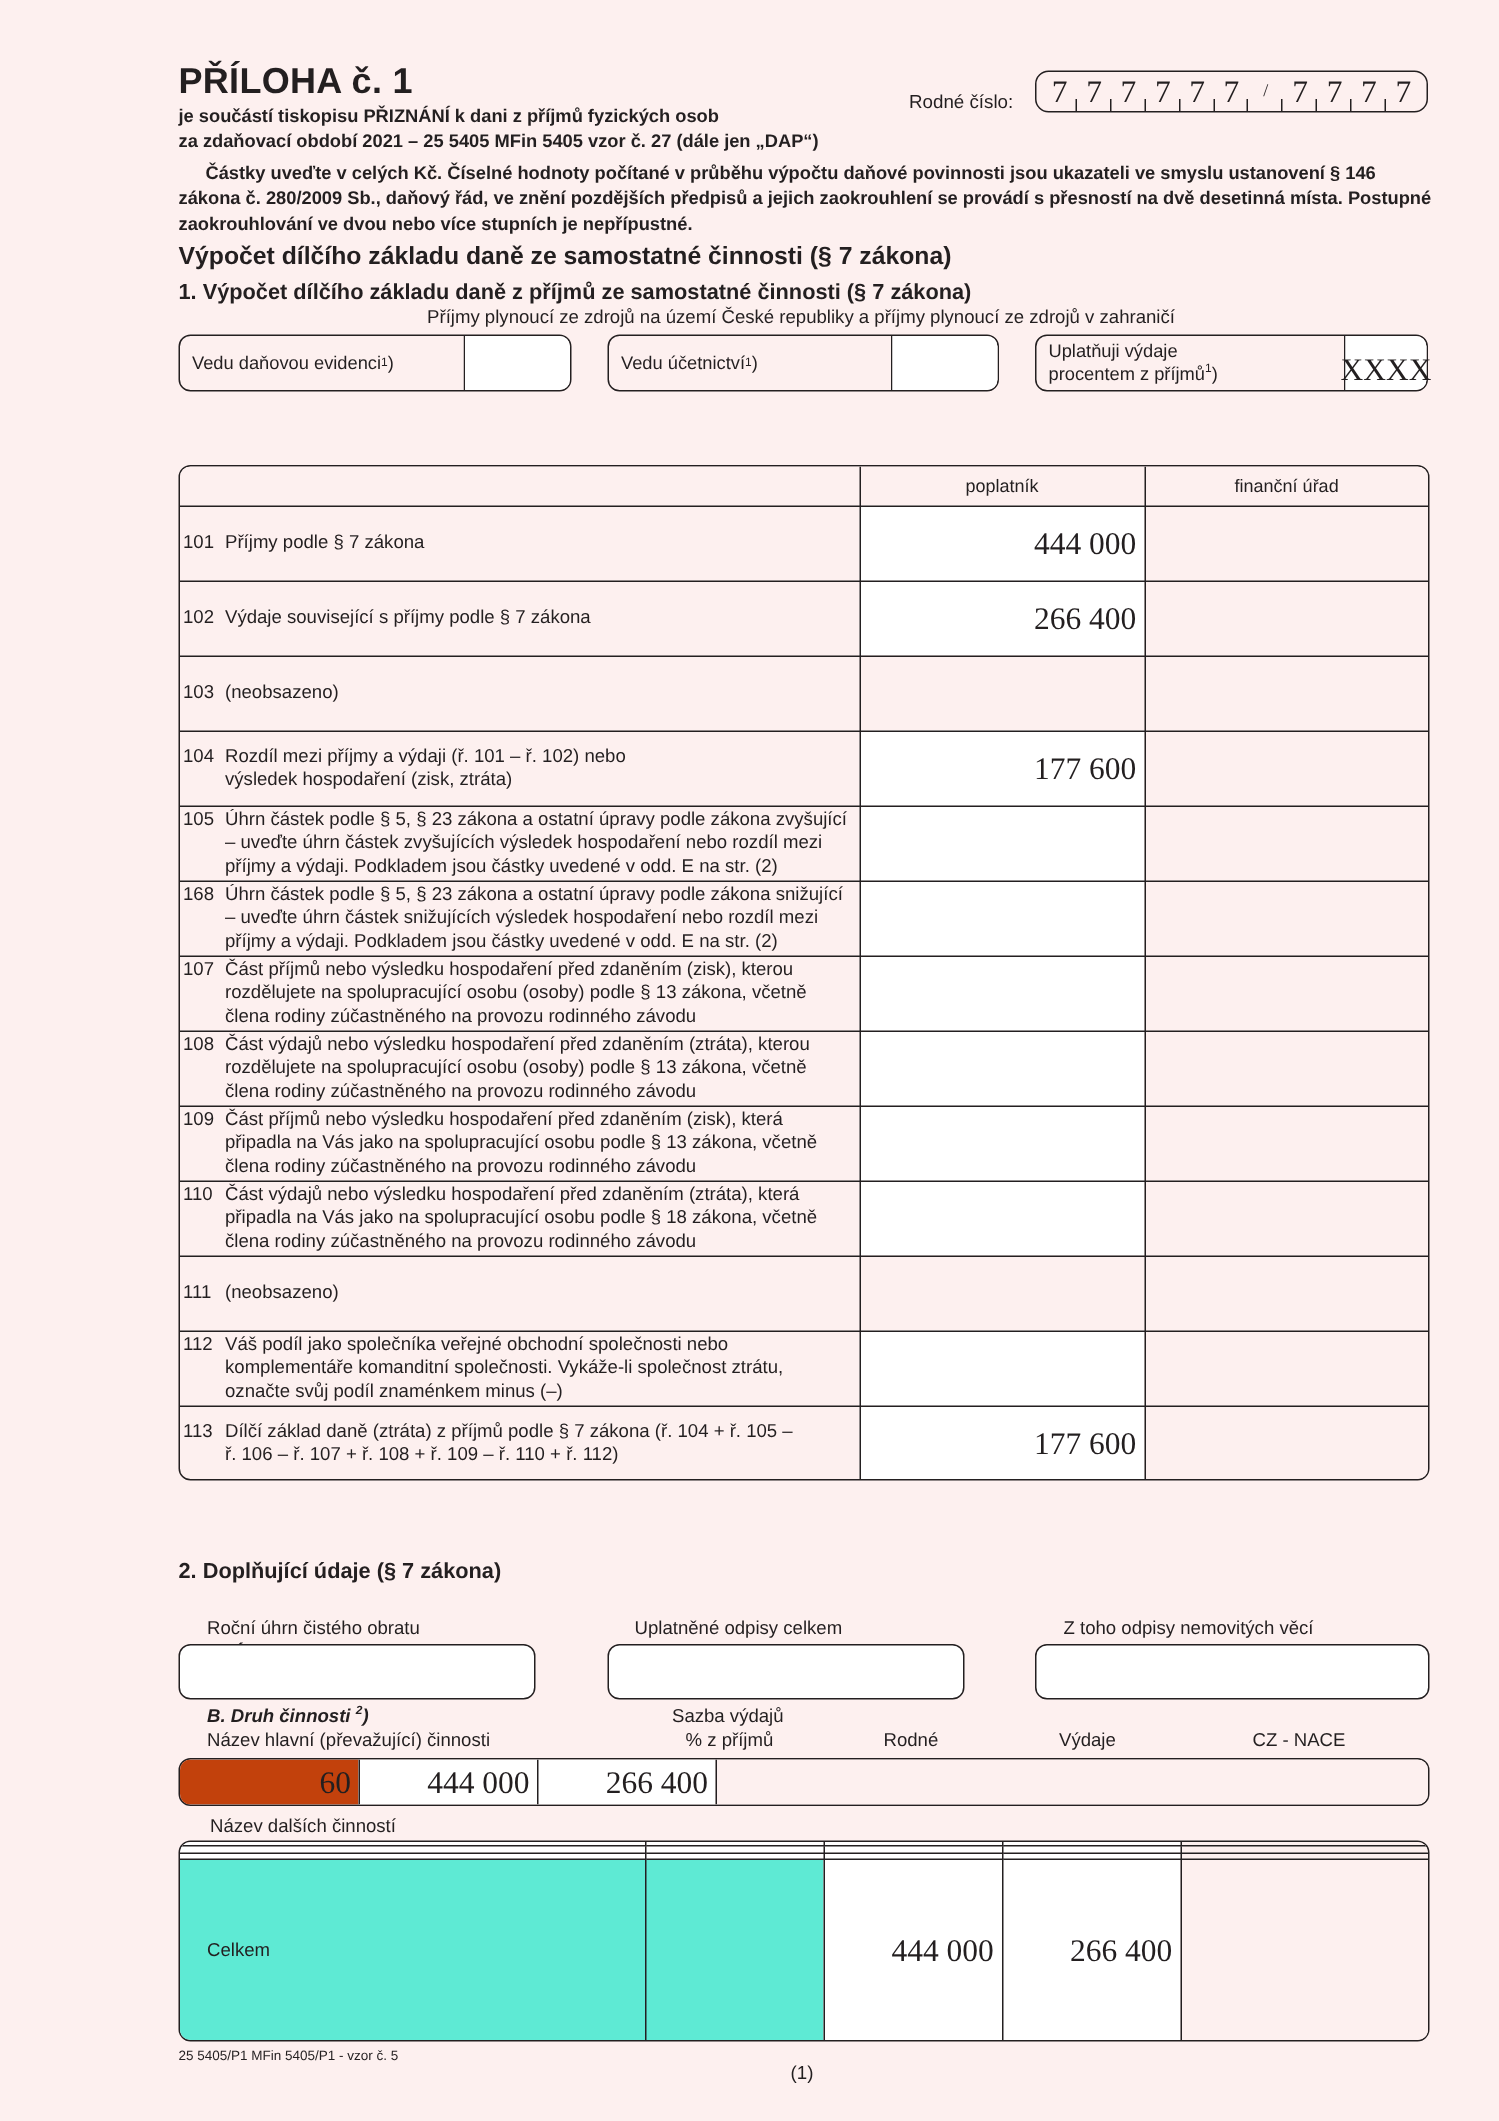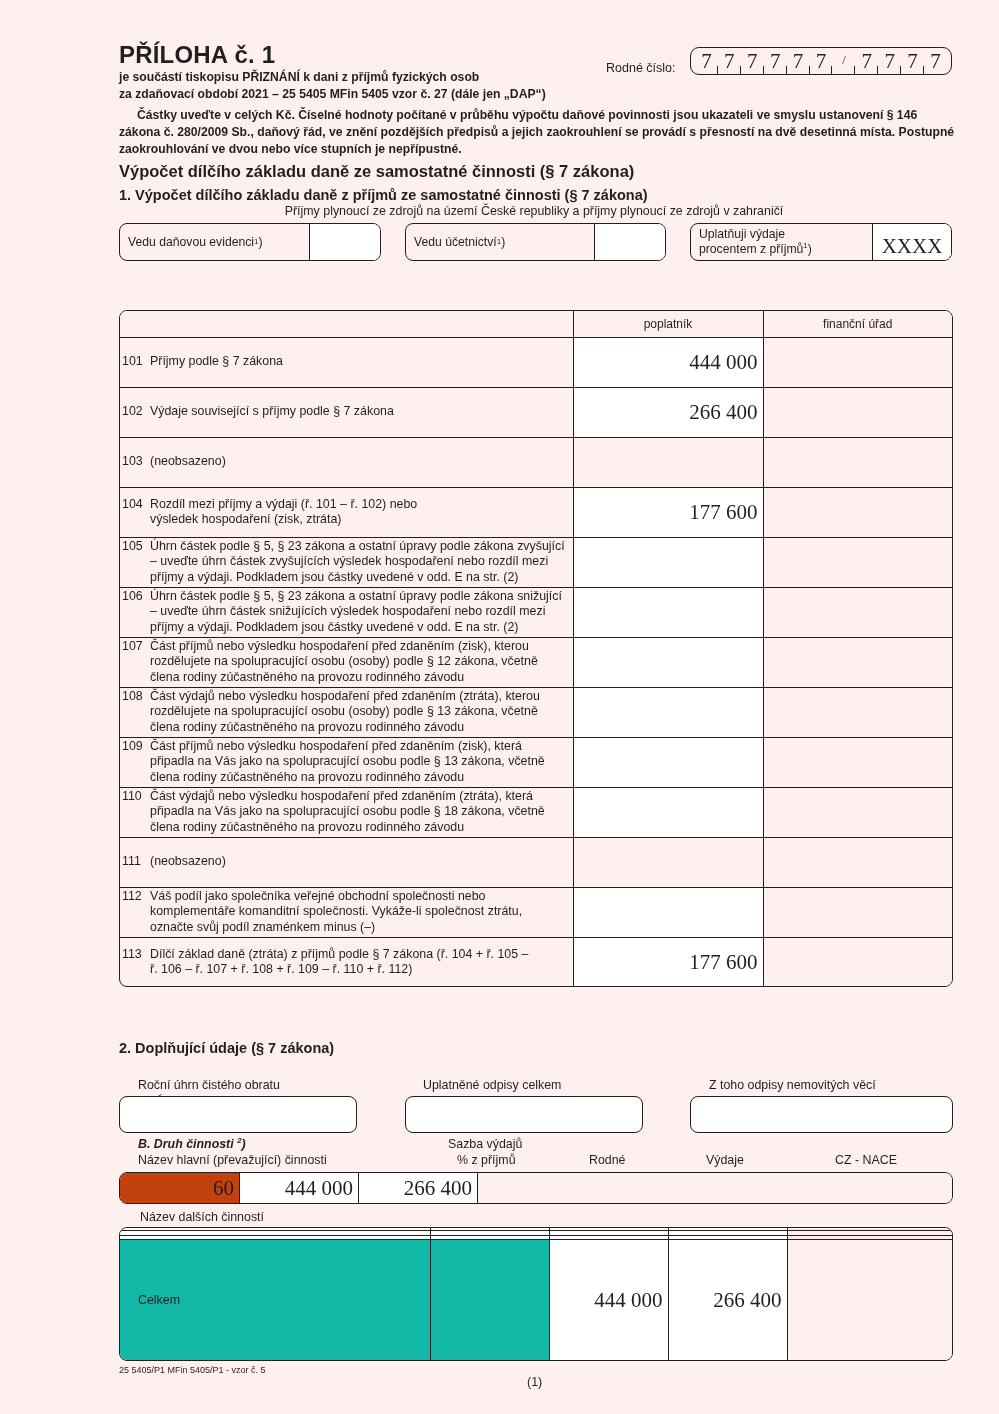--- a/index.html
+++ b/index.html
@@ -46,21 +46,21 @@
   .act-row { left: 119px; top: 1172px; width: 834px; height: 32px; border: 1.3px solid #231f20; border-radius: 8px; display: flex; overflow: hidden; }
   .act-row div { border-left: 1.3px solid #231f20; font-family: "Liberation Serif", serif; }
   .act-row div:first-child { border-left: none; }
   .more-tbl { left: 119px; top: 1227px; width: 834px; height: 134px; border: 1.5px solid #231f20; border-radius: 8px; overflow: hidden; }
   .more-tbl table { width: 100%; height: 100%; border-collapse: collapse; table-layout: fixed; }
   .more-tbl td { border: 1.3px solid #231f20; background: #ffffff; }
   .more-tbl tr:first-child td { border-top: none; }
   .more-tbl tr:last-child td { border-bottom: none; }
   .more-tbl td:first-child { border-left: none; }
   .more-tbl td:last-child { border-right: none; background: #fdf0ef; }
-  .more-tbl .pinkc { background: #14b8a6; }
+  .more-tbl .pinkc { background: #5eead4; }
   .foot { left: 119px; top: 1365px; font-size: 9px; }
   .page { left: 527px; top: 1375px; font-size: 12.5px; }
 </style>
 </head>
 <body>
 
 <div class="abs title">PŘÍLOHA č. 1</div>
 <div class="abs sub" style="top:70px">je součástí tiskopisu PŘIZNÁNÍ k dani z příjmů fyzických osob</div>
 <div class="abs sub" style="top:87px">za zdaňovací období 2021 – 25 5405  MFin 5405 vzor č. 27 (dále jen „DAP“)</div>
 <div class="abs note"><span style="display:inline-block;width:18px"></span><span>Částky uveďte v celých Kč. Číselné hodnoty počítané v průběhu výpočtu daňové povinnosti jsou ukazateli ve smyslu ustanovení § 146 zákona č. 280/2009 Sb., daňový řád, ve znění pozdějších předpisů a jejich zaokrouhlení se provádí s přesností na dvě desetinná místa. Postupné zaokrouhlování ve dvou nebo více stupních je nepřípustné.</span></div>
@@ -90,21 +90,21 @@
 </div>
 <div class="abs opt" style="left:405px;width:261px">
   <div class="lbl"><span>Vedu účetnictví</span><sup>1</sup>)</div>
   <div class="chk" style="width:71px;background:#fff;border-radius:0 7px 7px 0"></div>
 </div>
 <div class="abs opt" style="left:690px;width:262px">
   <div class="lbl" style="flex-direction:column;align-items:flex-start;justify-content:center">
     <span>Uplatňuji výdaje</span>
     <span><span>procentem z příjmů</span><sup>1</sup>)</span>
   </div>
-  <div class="chk chk-x" style="width:79px;background:#fff;border-radius:0 7px 7px 0">XXXX</div>
+  <div class="chk chk-x" style="width:55px;background:#fff;border-radius:0 7px 7px 0">XXXX</div>
 </div>
 
 <div class="abs main-tbl">
   <table>
     <colgroup>
         <col style="width:453px">
         <col style="width:190px">
         <col>
       </colgroup>
     <tbody>
@@ -159,32 +159,32 @@
               <span class="num">105</span>
               <span class="txt">Úhrn částek podle § 5, § 23 zákona a ostatní úpravy podle zákona zvyšující – uveďte úhrn částek zvyšujících výsledek hospodaření nebo rozdíl mezi příjmy a výdaji. Podkladem jsou částky uvedené v odd. E na str. (2)</span>
             </div>
           </td>
       <td class="val"></td>
       <td class="fu"></td>
     </tr>
     <tr style="height:50px">
       <td class="row-desc">
             <div class="inner">
-              <span class="num">106</span>
+              <span class="num">168</span>
               <span class="txt">Úhrn částek podle § 5, § 23 zákona a ostatní úpravy podle zákona snižující – uveďte úhrn částek snižujících výsledek hospodaření nebo rozdíl mezi příjmy a výdaji. Podkladem jsou částky uvedené v odd. E na str. (2)</span>
             </div>
           </td>
       <td class="val"></td>
       <td class="fu"></td>
     </tr>
     <tr style="height:50px">
       <td class="row-desc">
             <div class="inner">
               <span class="num">107</span>
-              <span class="txt">Část příjmů nebo výsledku hospodaření před zdaněním (zisk), kterou rozdělujete na spolupracující osobu (osoby) podle § 12 zákona, včetně člena rodiny zúčastněného na provozu rodinného závodu</span>
+              <span class="txt">Část příjmů nebo výsledku hospodaření před zdaněním (zisk), kterou rozdělujete na spolupracující osobu (osoby) podle § 13 zákona, včetně člena rodiny zúčastněného na provozu rodinného závodu</span>
             </div>
           </td>
       <td class="val"></td>
       <td class="fu"></td>
     </tr>
     <tr style="height:50px">
       <td class="row-desc">
             <div class="inner">
               <span class="num">108</span>
               <span class="txt">Část výdajů nebo výsledku hospodaření před zdaněním (ztráta), kterou rozdělujete na spolupracující osobu (osoby) podle § 13 zákona, včetně člena rodiny zúčastněného na provozu rodinného závodu</span>

